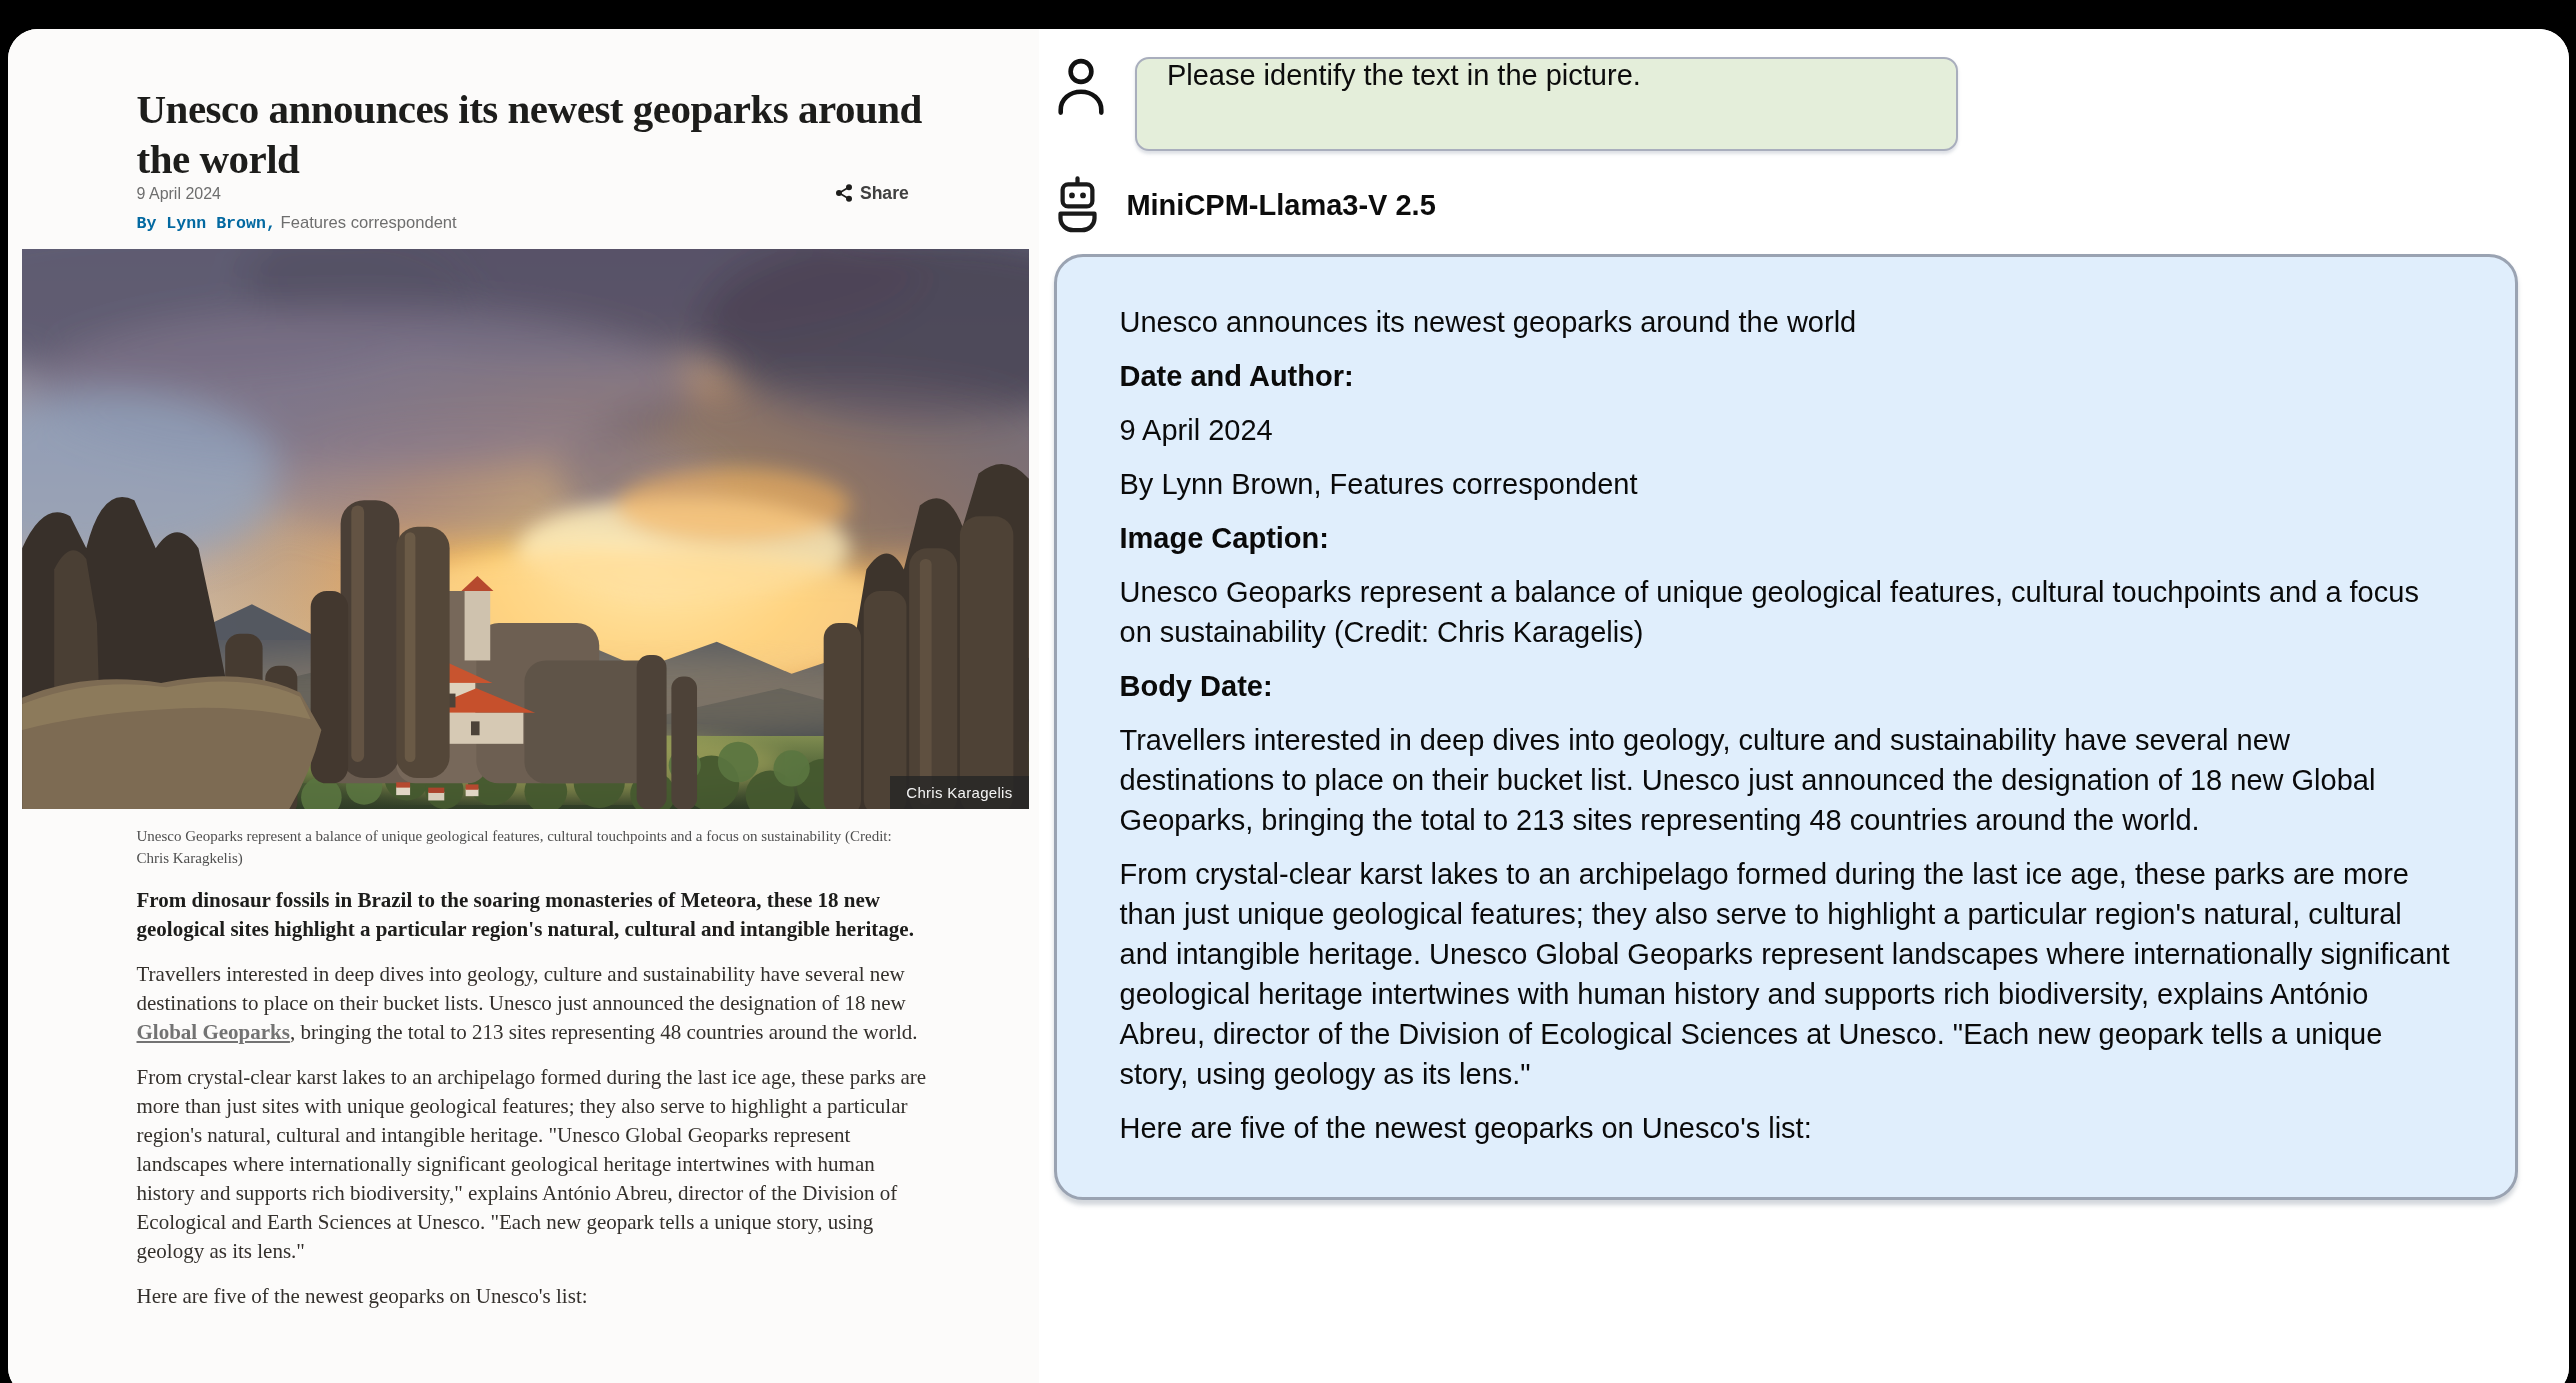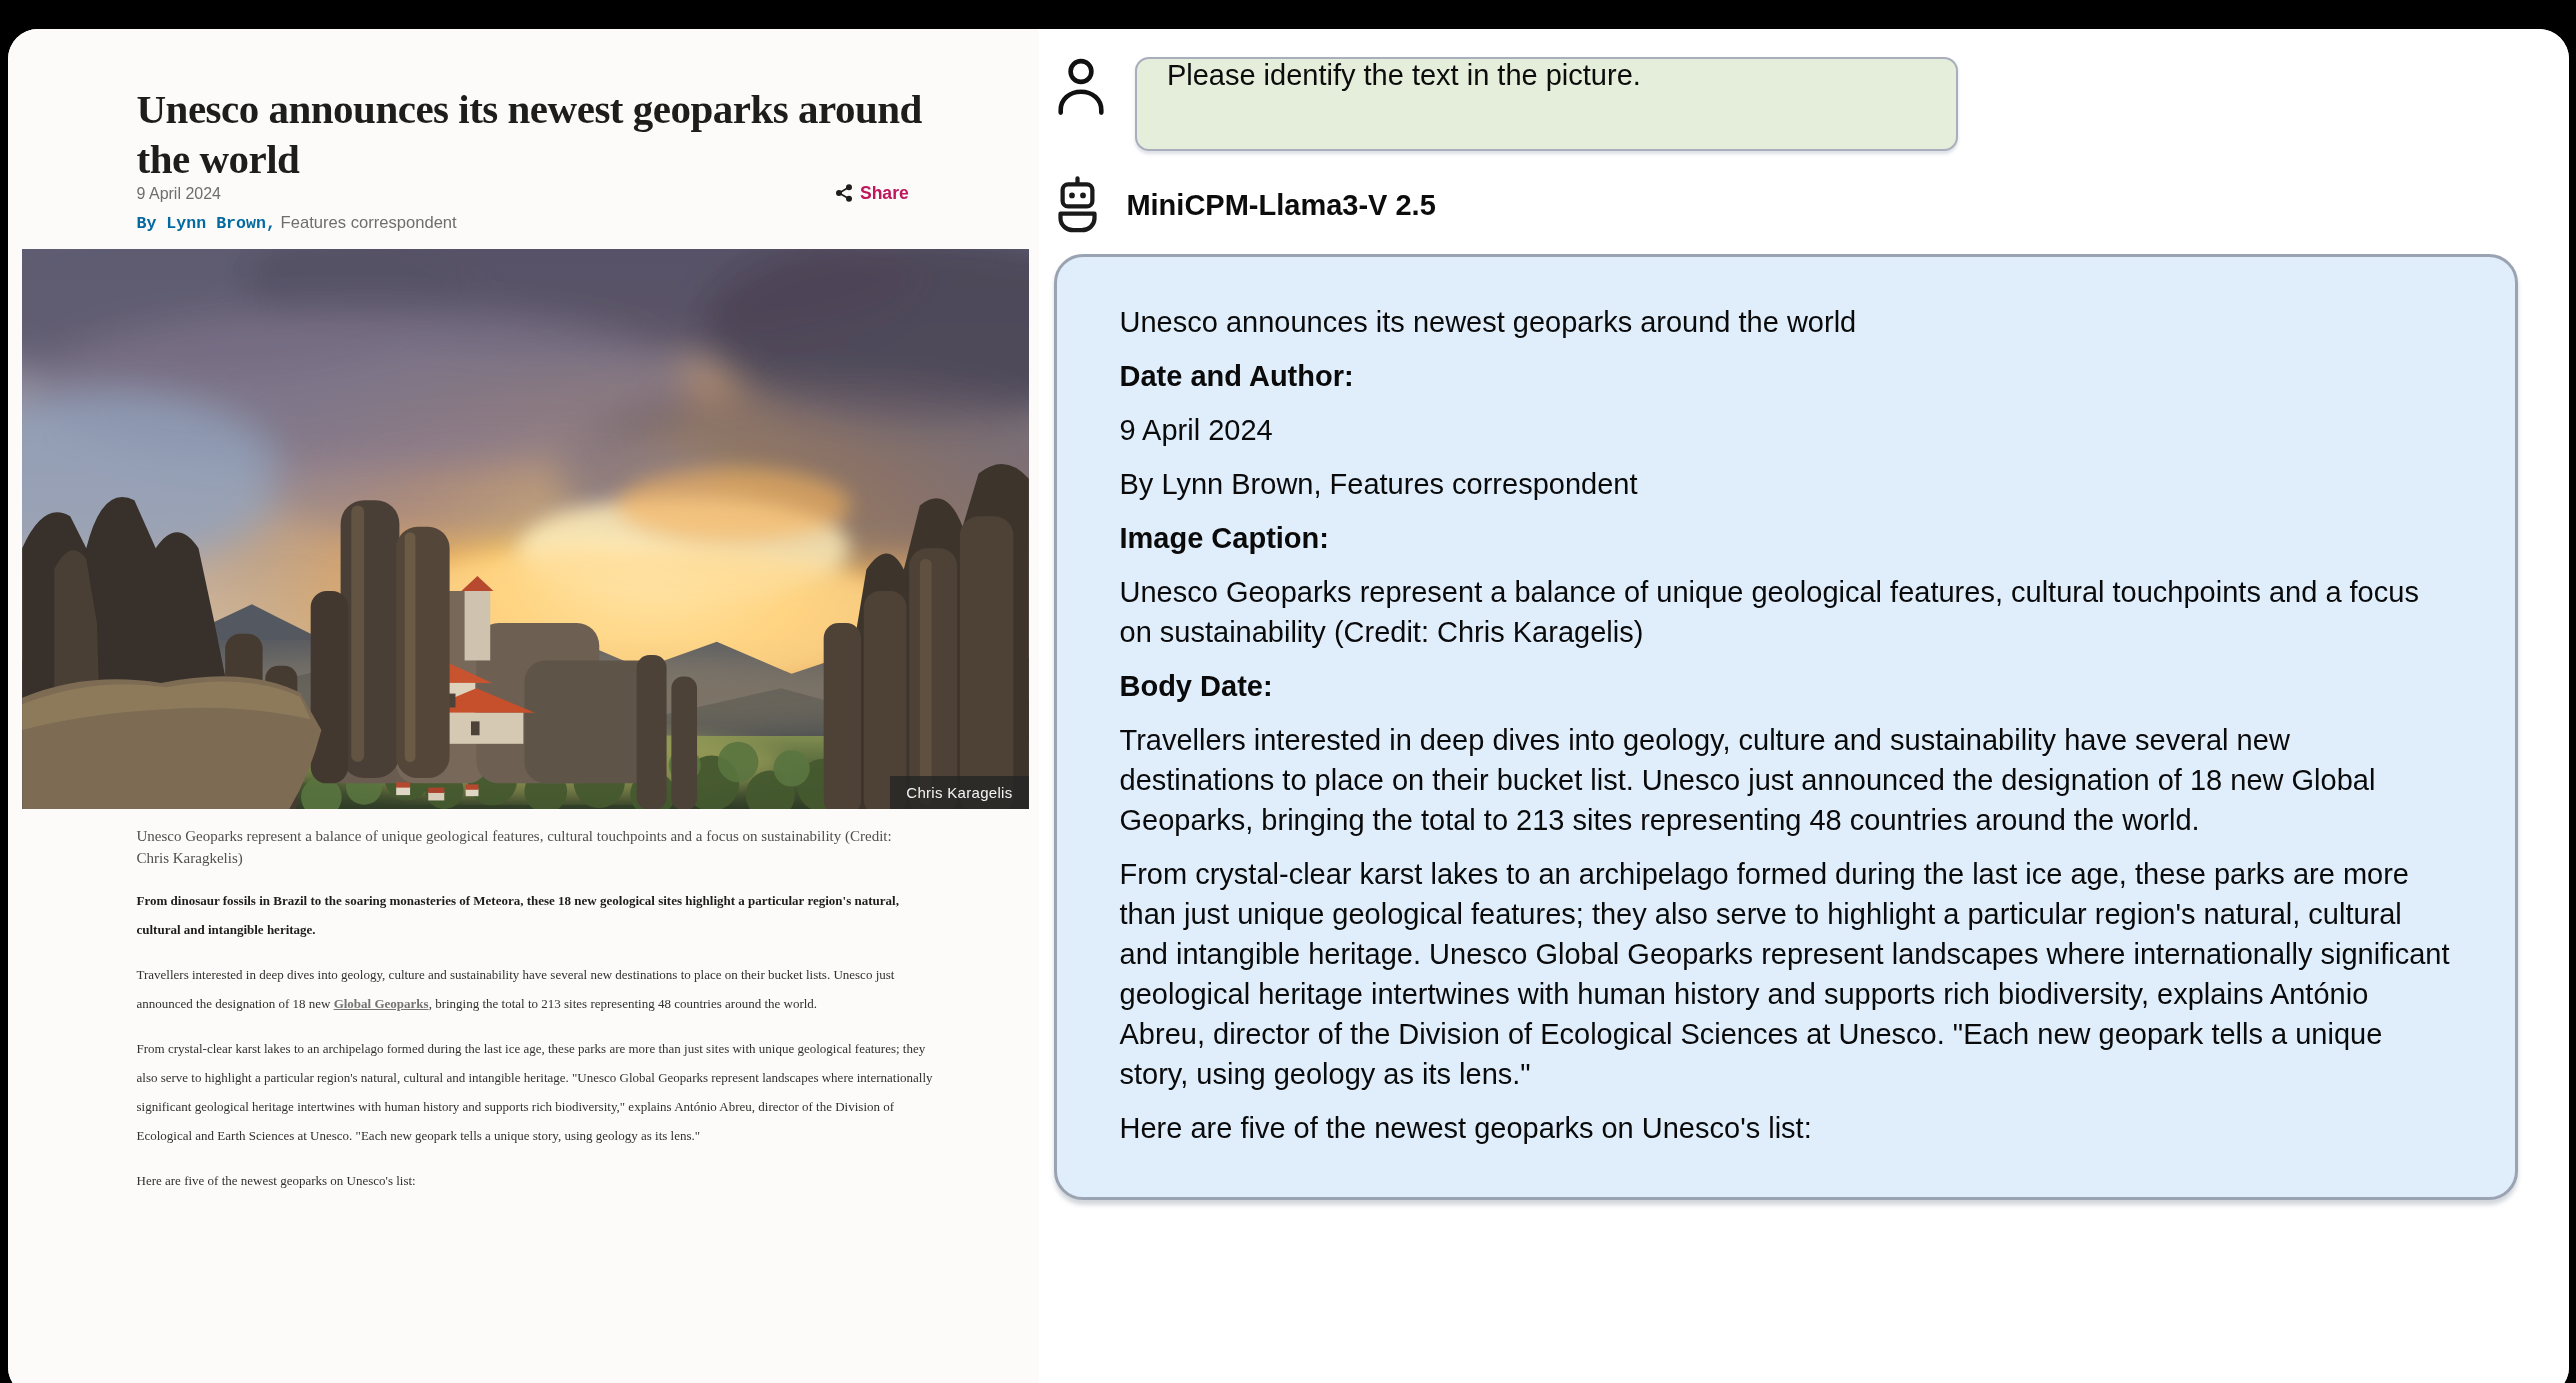--- a/index.html
+++ b/index.html
@@ -9,34 +9,34 @@
          border-radius:30px;overflow:hidden;}
 
   
   .article{position:absolute;left:0;top:0;width:1031px;height:100%;background:#fcfbfa;}
   .headline{position:absolute;left:129px;top:28px;width:791px;
             font-family:"Liberation Serif",serif;font-weight:bold;font-size:41px;line-height:50px;
             color:#1d1d1b;letter-spacing:-0.5px;}
   .meta-date{position:absolute;left:129px;top:156px;font-size:16px;color:#6e6e6e;}
   .share{position:absolute;left:826px;top:154px;display:flex;align-items:center;gap:6.4px;cursor:pointer;}
   .share svg{width:20px;height:20px;}
-  .share-label{font-size:17.6px;font-weight:bold;color:#be185d;}
+  .share-label{font-size:17.6px;font-weight:bold;color:#404040;}
   .byline{position:absolute;left:129px;top:184px;font-size:16.6px;color:#6e6e6e;}
   .byline b{color:#0369a1;font-family:Liberation Mono, monospace;}
 
   .photo{position:absolute;left:14px;top:220px;width:1007px;height:560px;overflow:hidden;background:#6f7490;}
   .photo svg{display:block;}
   .photo-credit{position:absolute;right:0;bottom:0;background:rgba(38,38,38,.82);color:#f4f4f4;
                 font-size:15px;padding:8px 16px;letter-spacing:0.3px;}
 
   .caption{position:absolute;left:129px;top:796px;width:775px;
            font-family:"Liberation Serif",serif;font-size:15px;line-height:22.4px;color:#4f4f4f;}
 
   .article-body{position:absolute;left:129px;top:857px;width:799px;
-                font-family:"Liberation Serif",serif;font-size:13px;line-height:29px;color:#34302c;}
+                font-family:"Liberation Serif",serif;font-size:21px;line-height:29px;color:#34302c;}
   .article-body p{margin:0 0 16px 0;}
   .article-body p.lead{font-weight:bold;color:#1d1d1b;}
   .body-link{font-weight:bold;text-decoration:underline;color:#737373;cursor:pointer;}
 
   
   .chat{position:absolute;left:1031px;top:0;right:0;height:100%;background:#ffffff;}
 
   .user-row{position:absolute;left:13.4px;top:23.5px;}
   .user-icon{width:58px;height:68px;}
   .user-bubble{position:absolute;left:83px;top:5.3px;width:759px;height:90px;

